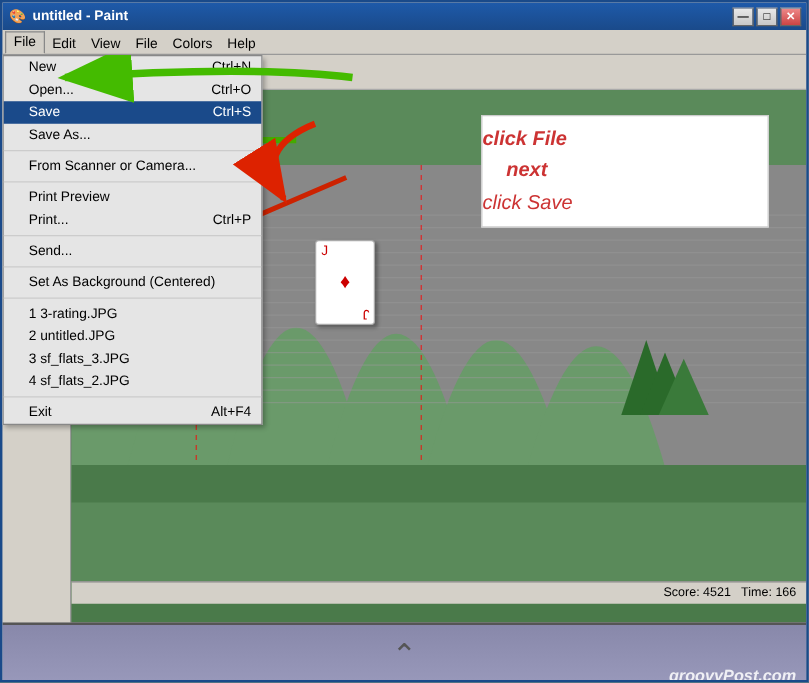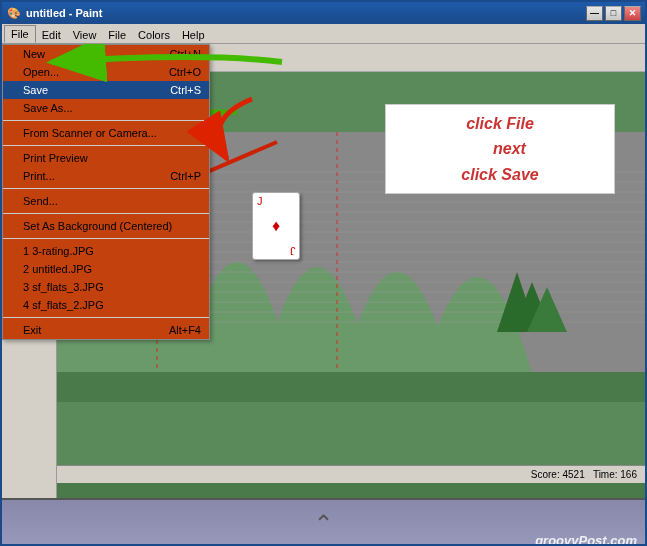--- a/index.html
+++ b/index.html
@@ -81,21 +81,21 @@
       position: relative;
       overflow: hidden;
     }
 
     
     .dropdown-menu {
       position: absolute;
       top: 20px; 
       left: 8px;
       width: 208px;
-      background: #c2410c;
+      background: #e5e5e5;
       border: 1px solid #888;
       box-shadow: 2px 2px 4px rgba(0,0,0,0.3);
       z-index: 100;
     }
     .dropdown-item {
       padding: 3px 8px 3px 20px;
       color: #000;
       cursor: pointer;
       white-space: nowrap;
       display: flex;
@@ -121,29 +121,29 @@
     .game-canvas {
       position: absolute;
       top: 0; left: 0; right: 0; bottom: 0;
       background: #4a7a4a;
       overflow: hidden;
     }
 
     
     .instruction-box {
       position: absolute;
-      top: 32px;
+      top: 20px;
       right: 30px;
       width: 230px;
       height: 90px;
       background: white;
       border: 1px solid #ccc;
       display: flex;
       flex-direction: column;
-      align-items: center;
+      align-items: flex-start;
       justify-content: center;
       font-size: 16px;
       font-style: italic;
       color: #cc3333;
       line-height: 1.6;
     }
 
     
     .canvas-status {
       position: absolute;
@@ -304,21 +304,21 @@
 
           <div style="position:absolute; left:195px; top:120px; width:48px; height:68px; background:white; border:1px solid #aaa; border-radius:3px; display:flex; flex-direction:column; align-items:center; justify-content:center; font-size:20px; color:#cc0000; box-shadow:2px 2px 3px rgba(0,0,0,0.3);">
             <div style="position:absolute; top:2px; left:4px; font-size:11px; color:#cc0000;">J</div>
             <div style="font-size:16px; color:#cc0000;">♦</div>
             <div style="position:absolute; bottom:2px; right:4px; font-size:11px; color:#cc0000; transform:rotate(180deg);">J</div>
           </div>
 
           <div class="instruction-box">
             <div style="font-style:italic; color:#cc3333; font-size:16px; font-weight:bold;">click File</div>
             <div style="font-style:italic; color:#cc3333; font-size:16px; font-weight:bold;margin-left:19px;">next</div>
-            <div style="font-style:italic; color:#cc3333; font-size:16px; font-weight:bold;">click Save</div>
+            <div style="font-style:italic; color:#cc3333; font-size:16px; font-weight:normal;">click Save</div>
           </div>
 
           <svg style="position:absolute; top:0; left:0; width:100%; height:100%; pointer-events:none;" xmlns="http://www.w3.org/2000/svg">
 
             <defs>
               <marker id="arrowhead-green" markerWidth="8" markerHeight="6" refX="8" refY="3" orient="auto">
                 <polygon points="0 0, 8 3, 0 6" fill="#44aa00"></polygon>
               </marker>
               <marker id="arrowhead-red" markerWidth="8" markerHeight="6" refX="8" refY="3" orient="auto">
                 <polygon points="0 0, 8 3, 0 6" fill="#cc2200"></polygon>

